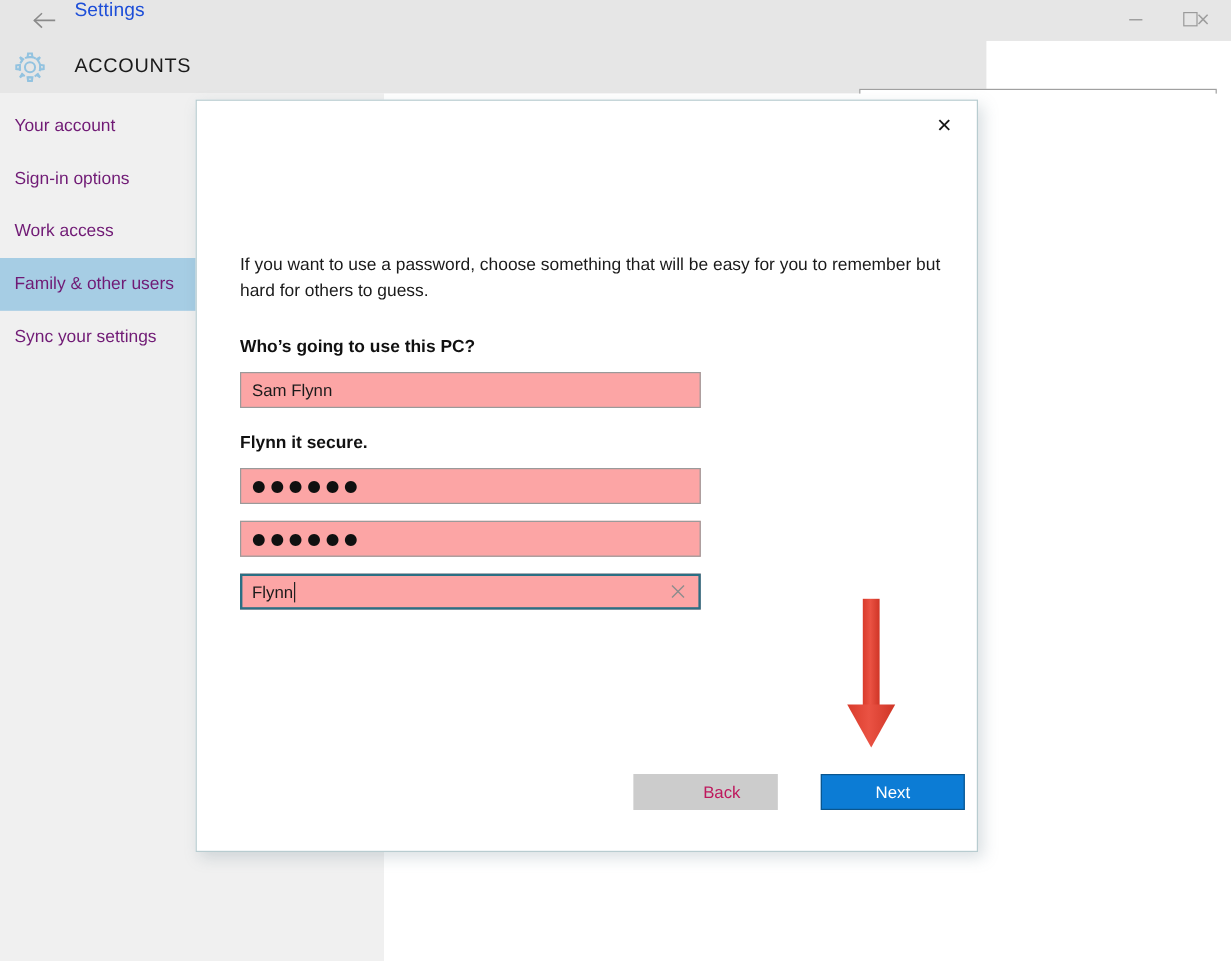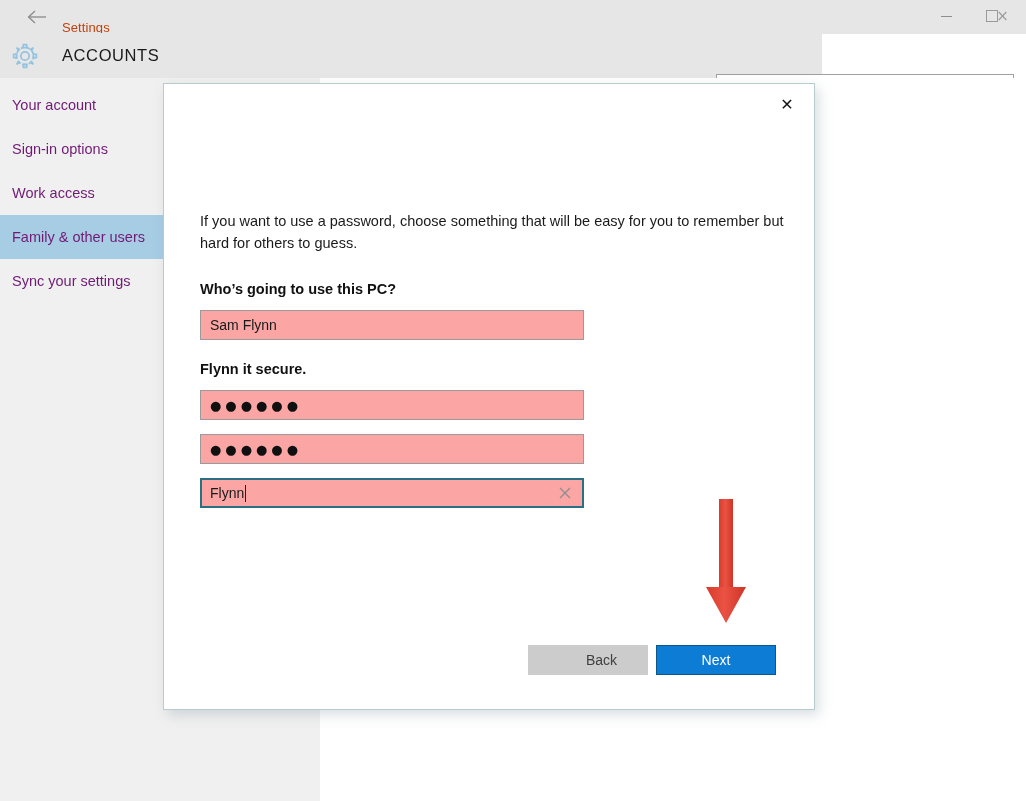--- a/index.html
+++ b/index.html
@@ -37,23 +37,23 @@
     position: absolute;
     left: 24px; top: 5px;
     width: 26px; height: 24px;
     display: flex; align-items: center; justify-content: center;
     color: #8a8a8a;
     font-size: 17px;
     line-height: 1;
   }
   #title-text {
     position: absolute;
-    left: 62px; top: 20px;
-    font-size: 13px;
-    color: #c2410c;
+    left: 62px; top: 0;
+    font-size: 16px;
+    color: #1d4ed8;
     letter-spacing: 0.1px;
   }
   .win-ctrl {
     position: absolute;
     top: 0;
     width: 45px; height: 32px;
     display: flex; align-items: center; justify-content: center;
     color: #9a9a9a;
   }
   #win-min  { left: 924px; }
@@ -253,25 +253,25 @@
     width: 120px;
     box-sizing: border-box;
     display: flex; align-items: center; justify-content: center;
     font-size: 14px;
     font-family: "Liberation Sans", sans-serif;
   }
   #btn-back {
     left: 364px; top: 561px;
     background: #cccccc;
     border: 1px solid #cccccc;
-    color: #404040;
+    color: #be185d;
     padding-left: 27px;
   }
   #btn-next {
-    left: 492px; top: 561px;
+    left: 520px; top: 561px;
     background: #0c7cd5;
     border: 1px solid #0a568f;
     color: #ffffff;
   }
 
   
   #annotation-arrow {
     position: absolute;
     left: 700px; top: 497px;
     width: 52px; height: 130px;

